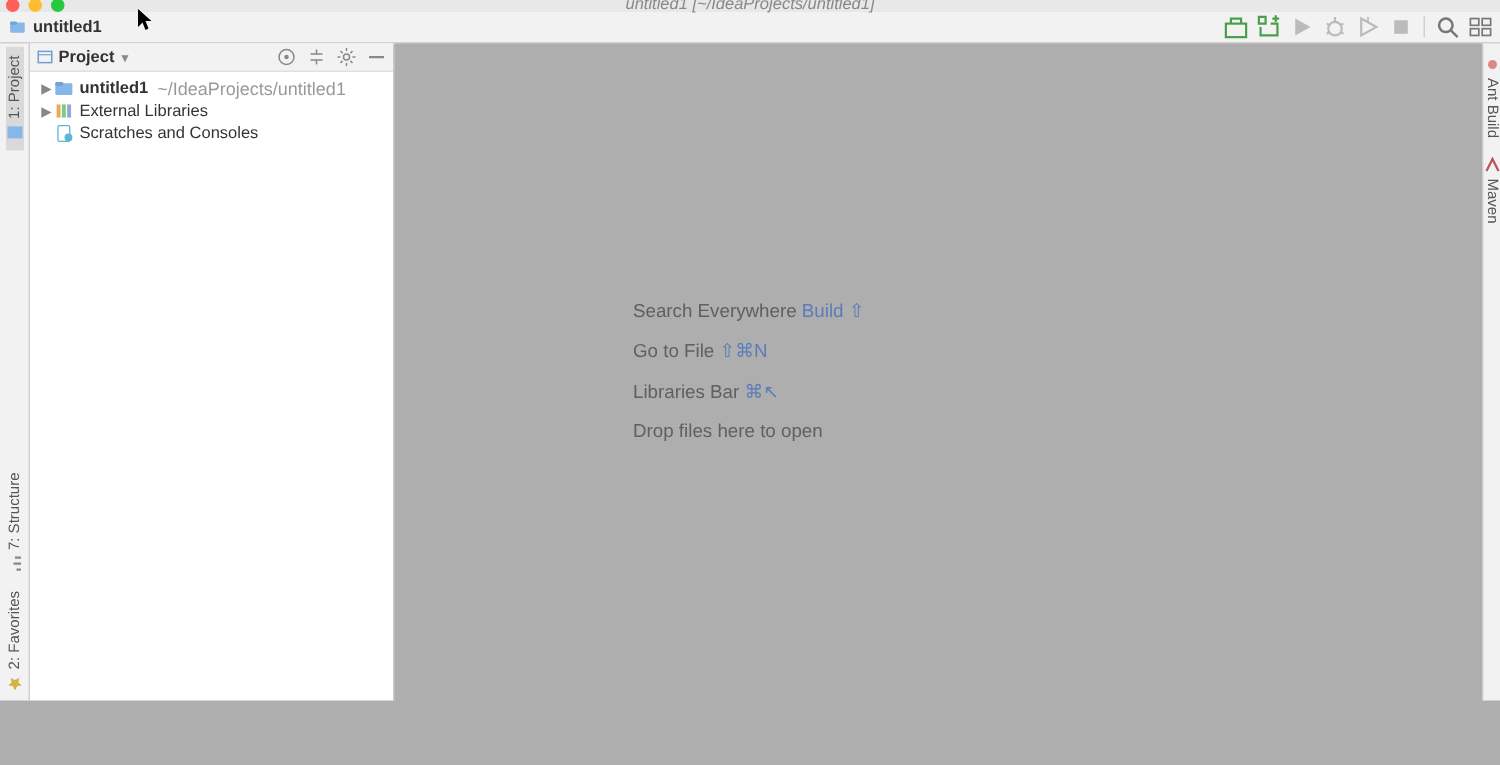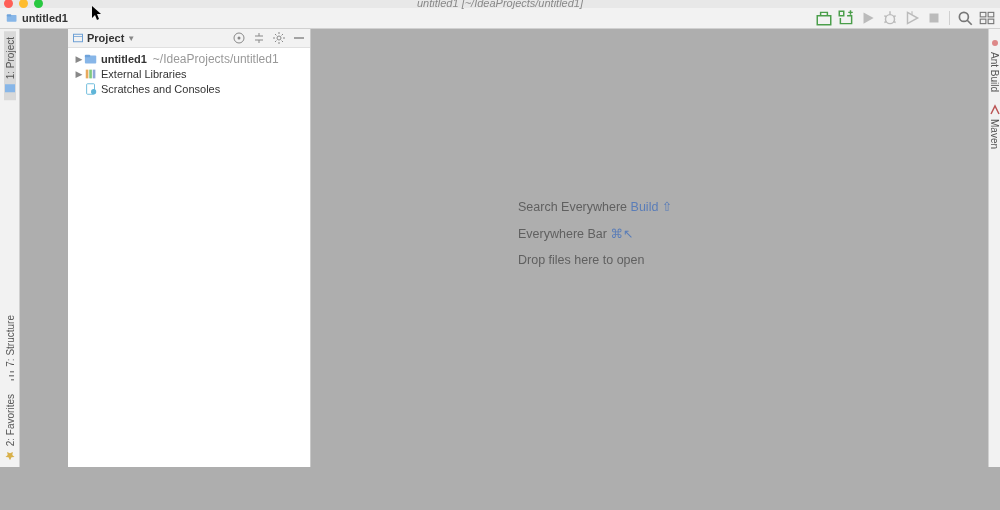--- a/index.html
+++ b/index.html
@@ -19,21 +19,21 @@
 .navbar { height: 21px; background: #f2f2f2; border-bottom: 1px solid #d0d0d0; display: flex; align-items: center; justify-content: space-between; padding: 0 4px 0 6px; font-size: 11px; color: #333; }
 .navbar-left { display: flex; align-items: center; gap: 4px; }
 .proj-icon { width: 12px; height: 12px; display: inline-flex; }
 .navbar-right { display: flex; align-items: center; gap: 4px; }
 .tb-btn { width: 18px; height: 18px; display: inline-flex; align-items: center; justify-content: center; color: #888; cursor: pointer; }
 .tb-btn.green { color: #4a9e4a; }
 .add-config { background: #fff; border: 1px solid #c8c8c8; border-radius: 3px; height: 18px; padding: 0 8px; font-size: 11px; color: #555; display: flex; align-items: center; cursor: pointer; }
 .tb-sep { width: 1px; height: 14px; background: #d0d0d0; margin: 0 2px; }
 
 
-.main { position: relative; height: 438px; display: flex; gap: 48px; }
+.main { position: relative; height: 438px; display: flex; }
 .left-gutter { width: 20px; background: #f2f2f2; border-right: 1px solid #d0d0d0; display: flex; flex-direction: column; align-items: center; padding-top: 2px; }
 .gutter-tab { writing-mode: vertical-rl; transform: rotate(180deg); font-size: 10px; color: #555; padding: 6px 0; cursor: pointer; display: flex; align-items: center; gap: 3px; }
 .gutter-tab.active { background: #d9d9d9; }
 .gutter-icon { width: 12px; height: 12px; display: inline-flex; }
 
 .project-panel { width: 243px; background: #fff; border-right: 1px solid #c8c8c8; display: flex; flex-direction: column; }
 .panel-header { height: 19px; background: #f2f2f2; border-bottom: 1px solid #e0e0e0; display: flex; align-items: center; padding: 0 4px; font-size: 11px; }
 .panel-title { font-weight: bold; color: #333; display: flex; align-items: center; gap: 3px; cursor: pointer; }
 .panel-title .dd { font-size: 8px; color: #888; }
 .panel-head-icons { margin-left: auto; display: flex; gap: 6px; color: #888; }
@@ -239,21 +239,24 @@
       </div>
     </div>
   </div>
 
   <div class="editor">
     <div class="empty-hints">
       <div class="row">
         <span>Search Everywhere </span><span class="kb">Build ⇧</span>
       </div>
       <div class="row">
-        <span>Everywhere Bar </span><span class="kb">⌘↖</span>
+        <span>Go to File </span><span class="kb">⇧⌘N</span>
+      </div>
+      <div class="row">
+        <span>Libraries Bar </span><span class="kb">⌘↖</span>
       </div>
       <div class="row">
         <span>Drop files here to open</span>
       </div>
     </div>
   </div>
 
   <div class="right-gutter">
     <div class="gutter-tab">
       <span class="gutter-icon">

